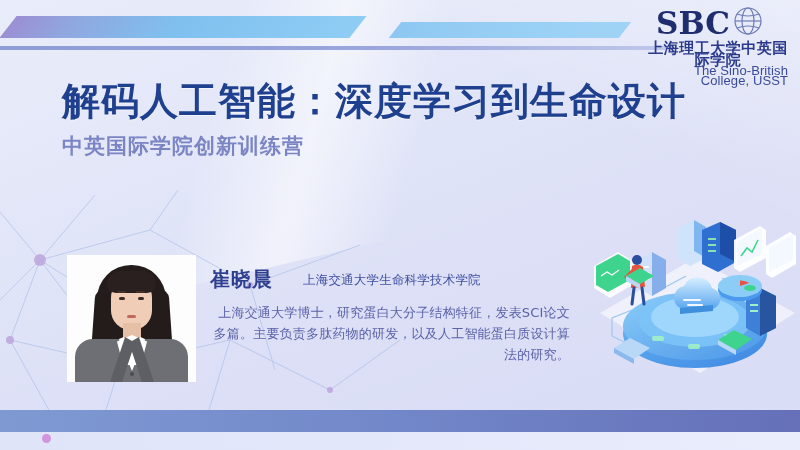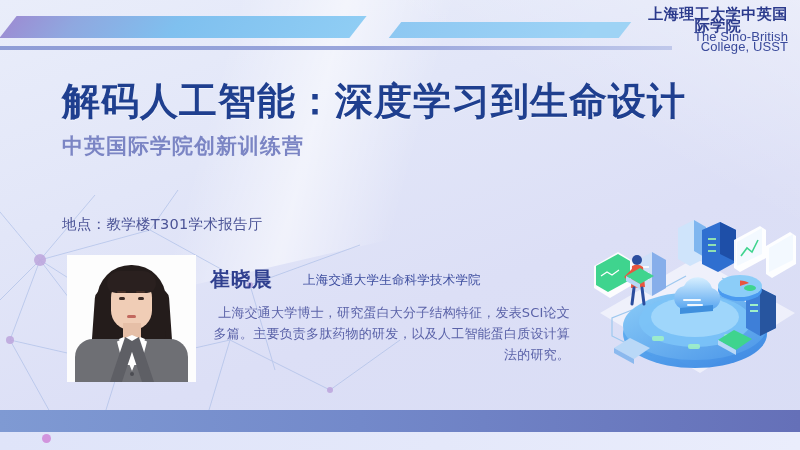--- a/index.html
+++ b/index.html
@@ -154,30 +154,39 @@
     </div>
   <div class="ribbon" id="rib2">
       <div class="bar"></div>
     </div>
   <div class="ribbon" id="rib3">
       <div class="bar"></div>
     </div>
   <div class="topline"></div>
 
   <div id="logo">
+    <div class="logo-mark">
+      <svg width="128" height="34" viewBox="0 0 128 34">
+        <text x="2" y="28" font-family="DejaVu Serif, serif" font-size="31" font-weight="700" fill="#1f2d6e" letter-spacing="0">SBC</text>
+        <g fill="none" stroke="#6e7bb8" stroke-width="1.2">
+          <circle cx="94" cy="15" r="13"></circle>
+          <ellipse cx="94" cy="15" rx="6" ry="13"></ellipse>
+          <line x1="81" y1="15" x2="107" y2="15"></line>
+          <path d="M83 8 q11 4 22 0"></path>
+          <path d="M83 22 q11 -4 22 0"></path>
+        </g>
+      </svg>
+    </div>
     <div class="logo-cn">上海理工大学中英国际学院</div>
     <div class="logo-en">The Sino-British College, USST</div>
   </div>
 
   <div id="title">解码人工智能：深度学习到生命设计</div>
   <div id="subtitle">中英国际学院创新训练营</div>
 
-  <div class="meta" id="meta-place">
-    <span>地点：</span><span>教学楼T301学术报告厅</span>
-  </div>
 
   <div id="photo-frame">
     <div class="ph-bg"></div>
     <div class="ph-hair-l"></div>
     <div class="ph-hair-r"></div>
     <div class="ph-hair"></div>
     <div class="ph-face"></div>
     <div class="ph-fringe"></div>
     <div class="ph-brow l"></div>
     <div class="ph-brow r"></div>

